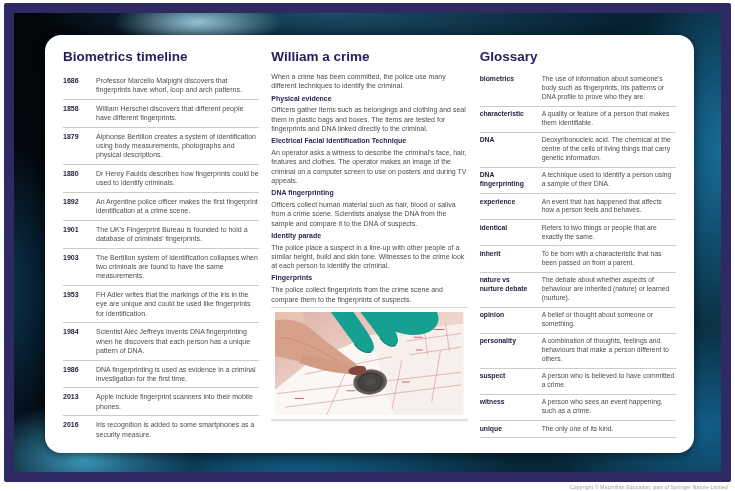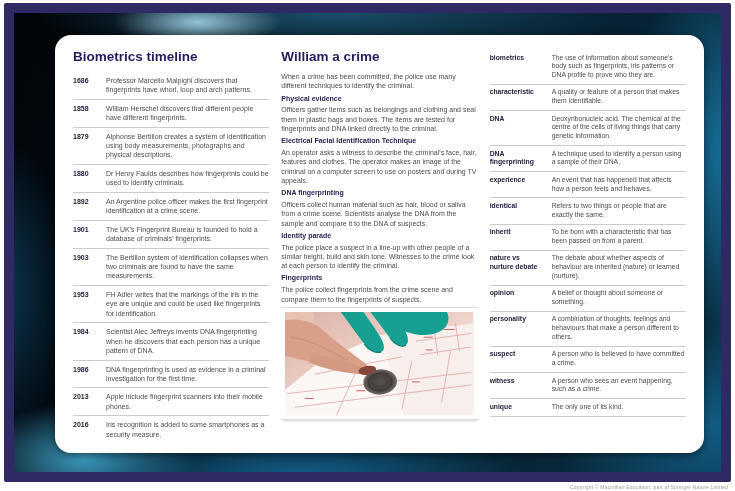--- a/index.html
+++ b/index.html
@@ -12,21 +12,21 @@
       radial-gradient(120px 35px at 26% 2%, rgba(170,220,240,.85), rgba(160,215,235,0) 70%),
       radial-gradient(420px 70px at 45% 0%, rgba(45,130,170,.55), transparent 70%),
       radial-gradient(150px 260px at 101% 30%, rgba(25,115,160,.95), transparent 72%),
       radial-gradient(220px 150px at 98% 90%, rgba(20,100,145,.85), transparent 70%),
       radial-gradient(320px 110px at 40% 103%, rgba(25,120,170,.8), transparent 72%),
       radial-gradient(160px 80px at 10% 97%, rgba(70,180,220,.85), transparent 70%),
       radial-gradient(90px 200px at -2% 60%, rgba(20,95,140,.55), transparent 75%),
       linear-gradient(112deg, #020509 0%, #03101b 35%, #062030 65%, #0a3145 100%);}
   .card{position:absolute;left:41px;top:32px;width:649px;height:418px;background:#ffffff;
         border-radius:16px;box-shadow:0 2px 8px rgba(0,0,0,.5);box-sizing:border-box;
-        padding:15px 18px 12px;display:flex;gap:12px;margin-left:10px;}
+        padding:15px 18px 12px;display:flex;gap:12px;}
   .col{flex:1;min-width:0;overflow:hidden;}
   .col-title{font-size:13.5px;font-weight:bold;color:#231d5e;margin:0 0 7px 0;line-height:1.1;}
   
   .t-row{display:flex;gap:7px;padding:4px 0 4.5px;border-bottom:1px solid #cccccc;}
   .t-row:last-child{border-bottom:none;}
   .t-year{width:26px;flex:0 0 26px;font-weight:bold;color:#23233f;font-size:7px;line-height:1.32;}
   .t-text{flex:1;font-size:7px;color:#4c4c4c;line-height:1.32;}
   
   .intro{font-size:7px;color:#4c4c4c;line-height:1.35;margin:0 0 4px 0;}
   .s-head{font-size:7px;font-weight:bold;color:#2a2456;margin:3.5px 0 2px 0;line-height:1.25;}
@@ -200,20 +200,21 @@
             </g>
             <g stroke="#0c7d72" stroke-width="1.2" fill="none">
               <path d="M80,33 C85,40 92,43 97,41"></path>
               <path d="M106,27 C111,34 118,37 122,34"></path>
             </g>
           </svg>
         </figure>
       </div>
 
       <div class="col">
+        <h2 class="col-title">Glossary</h2>
         <div>
 
             <div class="g-row">
               <span class="g-term">biometrics</span>
               <span class="g-def">The use of information about someone's body such as fingerprints, iris patterns or DNA profile to prove who they are.</span>
             </div>
 
             <div class="g-row">
               <span class="g-term">characteristic</span>
               <span class="g-def">A quality or feature of a person that makes them identifiable.</span>

